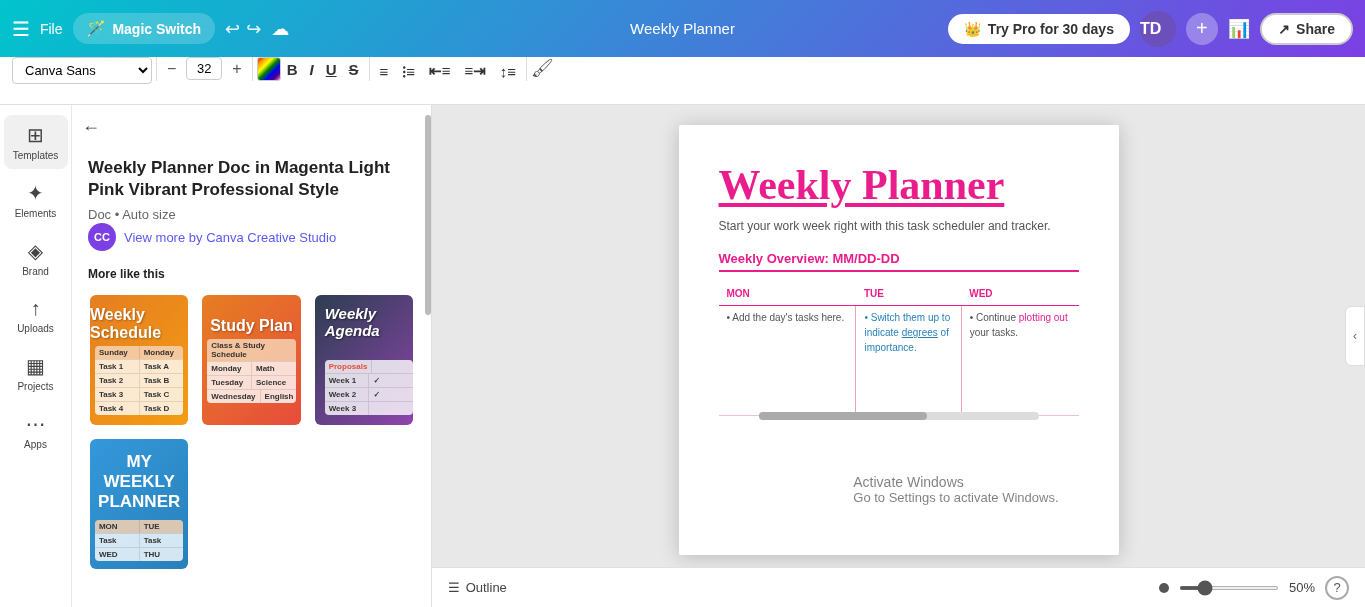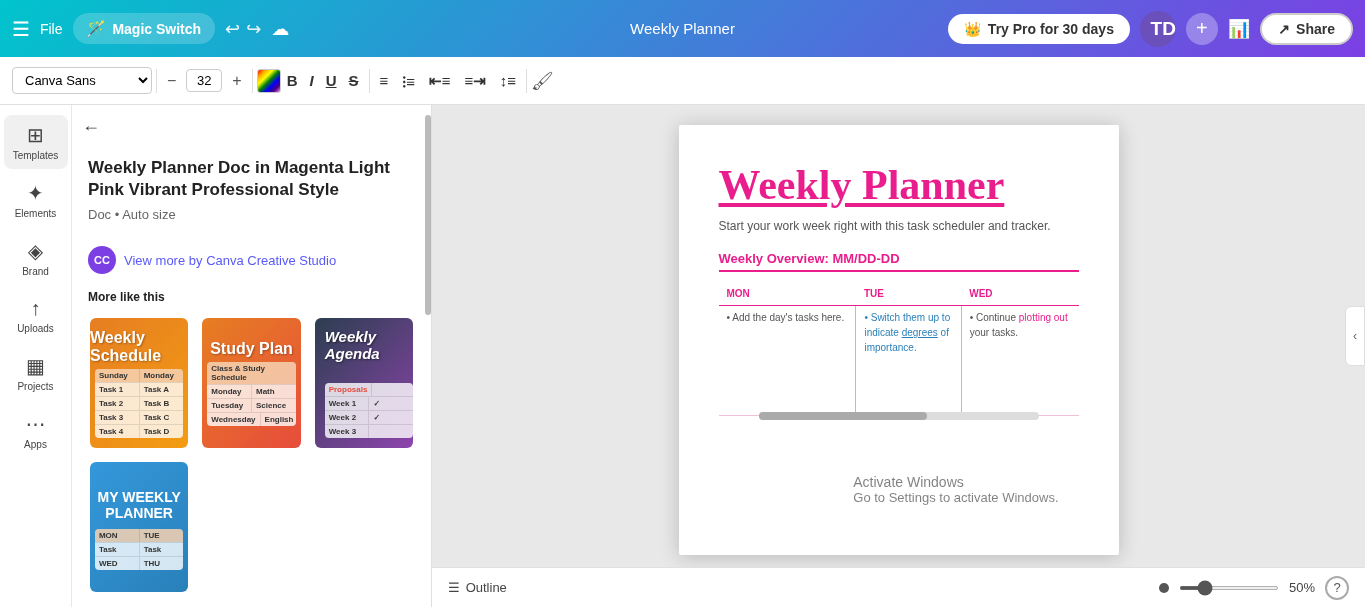--- a/index.html
+++ b/index.html
@@ -34,41 +34,41 @@
 
     .topbar-right { margin-left: auto; display: flex; align-items: center; gap: 10px; }
     .try-pro-btn {
       display: flex; align-items: center; gap: 6px;
       background: white; border: none; border-radius: 20px;
       padding: 7px 16px; font-size: 14px; font-weight: 600; color: #333; cursor: pointer;
     }
     .crown-icon { font-size: 14px; }
     .avatar {
       width: 36px; height: 36px; border-radius: 50%; background: #6b4fbb;
-      display: flex; align-items: center; justify-content: flex-end;
-      color: white; font-weight: 700; font-size: 19px;
+      display: flex; align-items: center; justify-content: flex-start;
+      color: white; font-weight: 700; font-size: 16px;
     }
     .plus-btn {
       width: 32px; height: 32px; border-radius: 50%; background: rgba(255,255,255,0.3);
       border: none; color: white; font-size: 20px; cursor: pointer; display: flex; align-items: center; justify-content: center;
     }
     .analytics-btn { background: none; border: none; color: white; font-size: 20px; cursor: pointer; }
     .share-btn {
       background: white; border: 2px solid #ccc; border-radius: 20px;
       padding: 6px 16px; font-size: 14px; font-weight: 600; color: #333; cursor: pointer;
       display: flex; align-items: center; gap: 6px;
     }
 
     
     .toolbar {
       height: 48px;
       background: white;
       border-bottom: 1px solid #e0e0e0;
       display: flex;
-      align-items: center;
+      align-items: flex-start;
       padding: 0 12px;
       gap: 0;
     }
     .font-select {
       border: 1px solid #ccc; border-radius: 4px; padding: 4px 8px;
       font-size: 13px; width: 140px; cursor: pointer; background: white;
     }
     .toolbar-divider { width: 1px; height: 24px; background: #ddd; margin: 0 4px; }
     .font-size-control { display: flex; align-items: center; gap: 4px; }
     .font-size-btn { background: none; border: none; font-size: 16px; cursor: pointer; color: #555; padding: 2px 6px; }
@@ -120,21 +120,21 @@
       border-right: 1px solid #e0e0e0;
       overflow-y: auto;
       position: relative;
     }
     .panel-back-btn {
       position: absolute; top: 10px; left: 10px;
       background: none; border: none; font-size: 18px; cursor: pointer; color: #444;
     }
     .panel-content { padding: 16px; }
     .panel-title { font-size: 17px; font-weight: 700; color: #222; line-height: 1.3; margin-top: 36px; margin-bottom: 6px; }
-    .panel-meta { font-size: 13px; color: #666; margin-bottom: 24px; }
+    .panel-meta { font-size: 13px; color: #666; margin-bottom: 1px; }
     .panel-author { display: flex; align-items: center; gap: 8px; margin-bottom: 16px; }
     .author-avatar {
       width: 28px; height: 28px; border-radius: 50%; background: #7c3fe4;
       display: flex; align-items: center; justify-content: center; color: white; font-size: 11px; font-weight: 700;
     }
     .author-link { font-size: 13px; color: #5a5af7; text-decoration: none; cursor: pointer; }
     .more-like-this { font-size: 12px; font-weight: 700; color: #222; margin-bottom: 12px; }
     .templates-grid { display: grid; grid-template-columns: 1fr 1fr 1fr; gap: 10px; }
     .template-card {
       border-radius: 8px; overflow: hidden; cursor: pointer; border: 2px solid transparent;
@@ -446,21 +446,21 @@
               <div class="thumb-row">
                   <div class="thumb-cell">Week 3</div>
                   <div class="thumb-cell"></div>
                 </div>
             </div>
           </div>
         </div>
 
         <div class="template-card">
           <div class="template-thumb thumb-my-weekly">
-            <div style="font-size:14px;font-weight:800;text-align:center;padding:4px;">MY WEEKLY<br>PLANNER</div>
+            <div style="font-size:17px;font-weight:800;text-align:center;padding:4px;">MY WEEKLY<br>PLANNER</div>
             <div class="thumb-table">
               <div class="thumb-row">
                   <div class="thumb-cell thumb-header">MON</div>
                   <div class="thumb-cell thumb-header">TUE</div>
                 </div>
               <div class="thumb-row">
                   <div class="thumb-cell">Task</div>
                   <div class="thumb-cell">Task</div>
                 </div>
               <div class="thumb-row">

